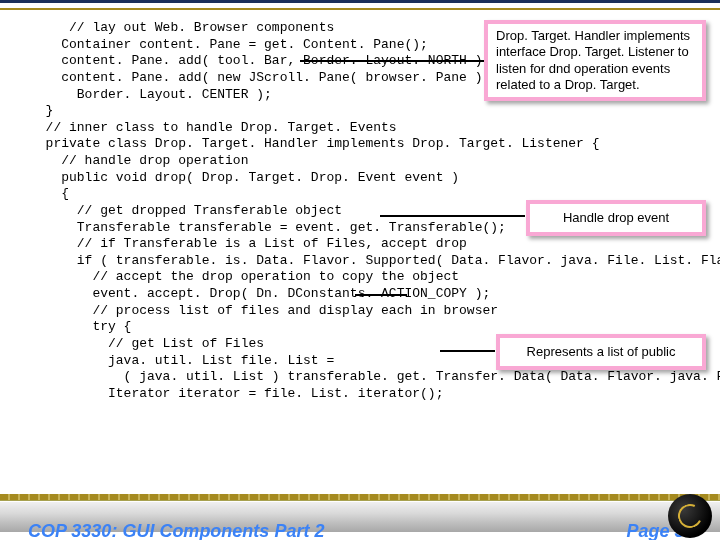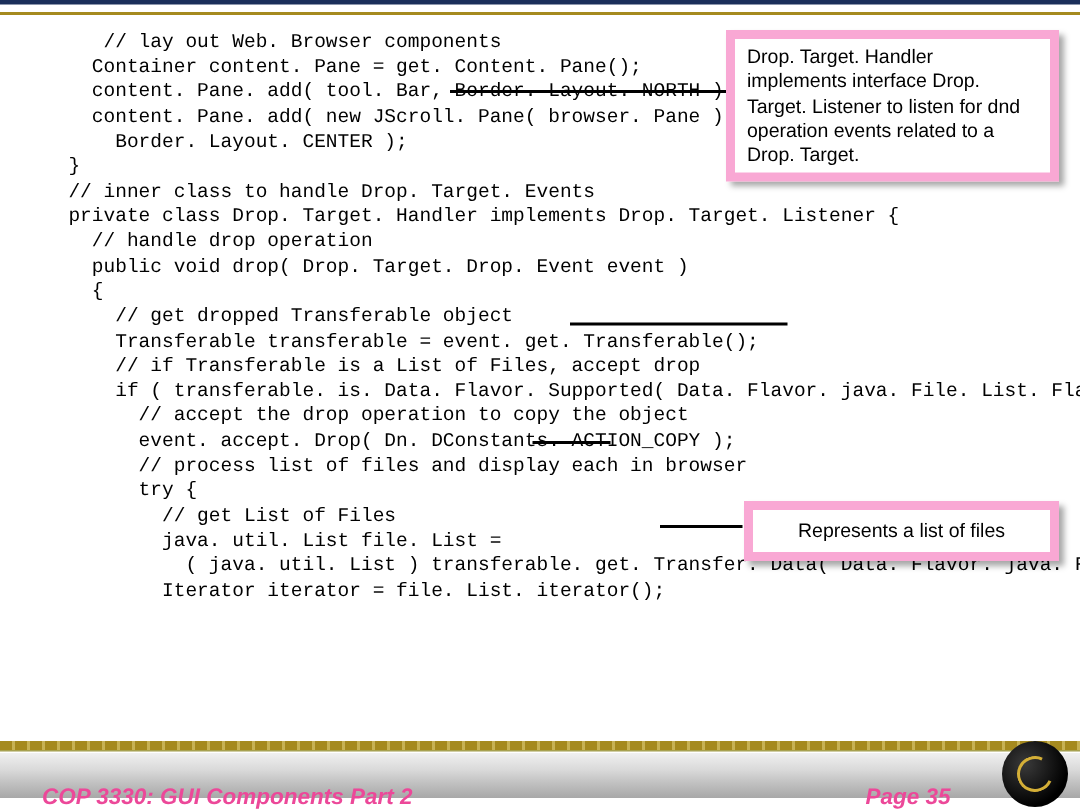--- a/index.html
+++ b/index.html
@@ -24,21 +24,21 @@
     right: 12px;
     bottom: 55px;
     font-size: 13px;
     line-height: 1.28;
     color: #000;
   }
   .codeblock { white-space: pre; font-family: Liberation Mono, monospace; }
   .callout {
     position: absolute;
     background: #fff;
-    border: 6px solid #f9a8d4;
+    border: 4px solid #f9a8d4;
     padding: 4px 8px;
     font-family: Arial, sans-serif;
     font-size: 13px;
     line-height: 1.25;
     box-shadow: 3px 3px 4px rgba(0,0,0,.35);
     z-index: 5;
   }
   .c1 { top: 20px; right: 14px; width: 222px; }
   .c2 { top: 200px; right: 14px; width: 180px; text-align: center; padding-top: 6px; padding-bottom: 6px;}
   .c3 { top: 280px; right: 14px; width: 300px; padding-top: 4px; padding-bottom: 4px;}
@@ -67,22 +67,22 @@
   }
   .footer-top-line {
     position: absolute; left: 0; right: 0; top: 0; height: 6px;
     background: repeating-linear-gradient(90deg, #a58a1f 0 8px, #c7b255 8px 10px);
   }
   .footer span.label {
     position: relative; z-index: 2;
     font-family: Arial, sans-serif;
     font-weight: bold;
     font-style: italic;
-    font-size: 15px;
-    color: #ec4899;
+    font-size: 18px;
+    color: #3b82f6;
   }
   .f-left { position: absolute; left: 28px; top: 14px; }
   .f-mid  { position: absolute; left: 330px; top: 14px; }
   .logo {
     position: absolute; right: 8px; bottom: 2px; width: 44px; height: 44px;
     border-radius: 50%;
     background: radial-gradient(circle at 35% 35%, #3a3a3a, #000 70%);
     z-index: 3;
     display: flex; align-items: center; justify-content: center;
   }
@@ -124,21 +124,22 @@
             ( java. util. List ) transferable. get. Transfer. Data( Data. Flavor. java. File. List. Flavor );
           Iterator iterator = file. List. iterator();</div>
   </div>
 
   <div class="connector conn1"></div>
   <div class="connector conn2"></div>
   <div class="connector conn3"></div>
   <div class="connector conn4"></div>
 
   <div class="callout c1">Drop. Target. Handler implements interface Drop. Target. Listener to listen for dnd operation events related to a Drop. Target.</div>
-  <div class="callout c4">Represents a list of files</div>
+  <div class="callout c2">Handle drop event</div>
+  <div class="callout c4">Represents a list of public</div>
 
   <div class="footer">
     <div class="footer-top-line"></div>
     <div class="footer-bar"></div>
     <span class="label f-left">COP 3330: GUI Components Part 2</span>
     <span class="label f-mid">Page 35</span>
 
     <div class="logo">
       <div class="logo-inner"></div>
     </div>

